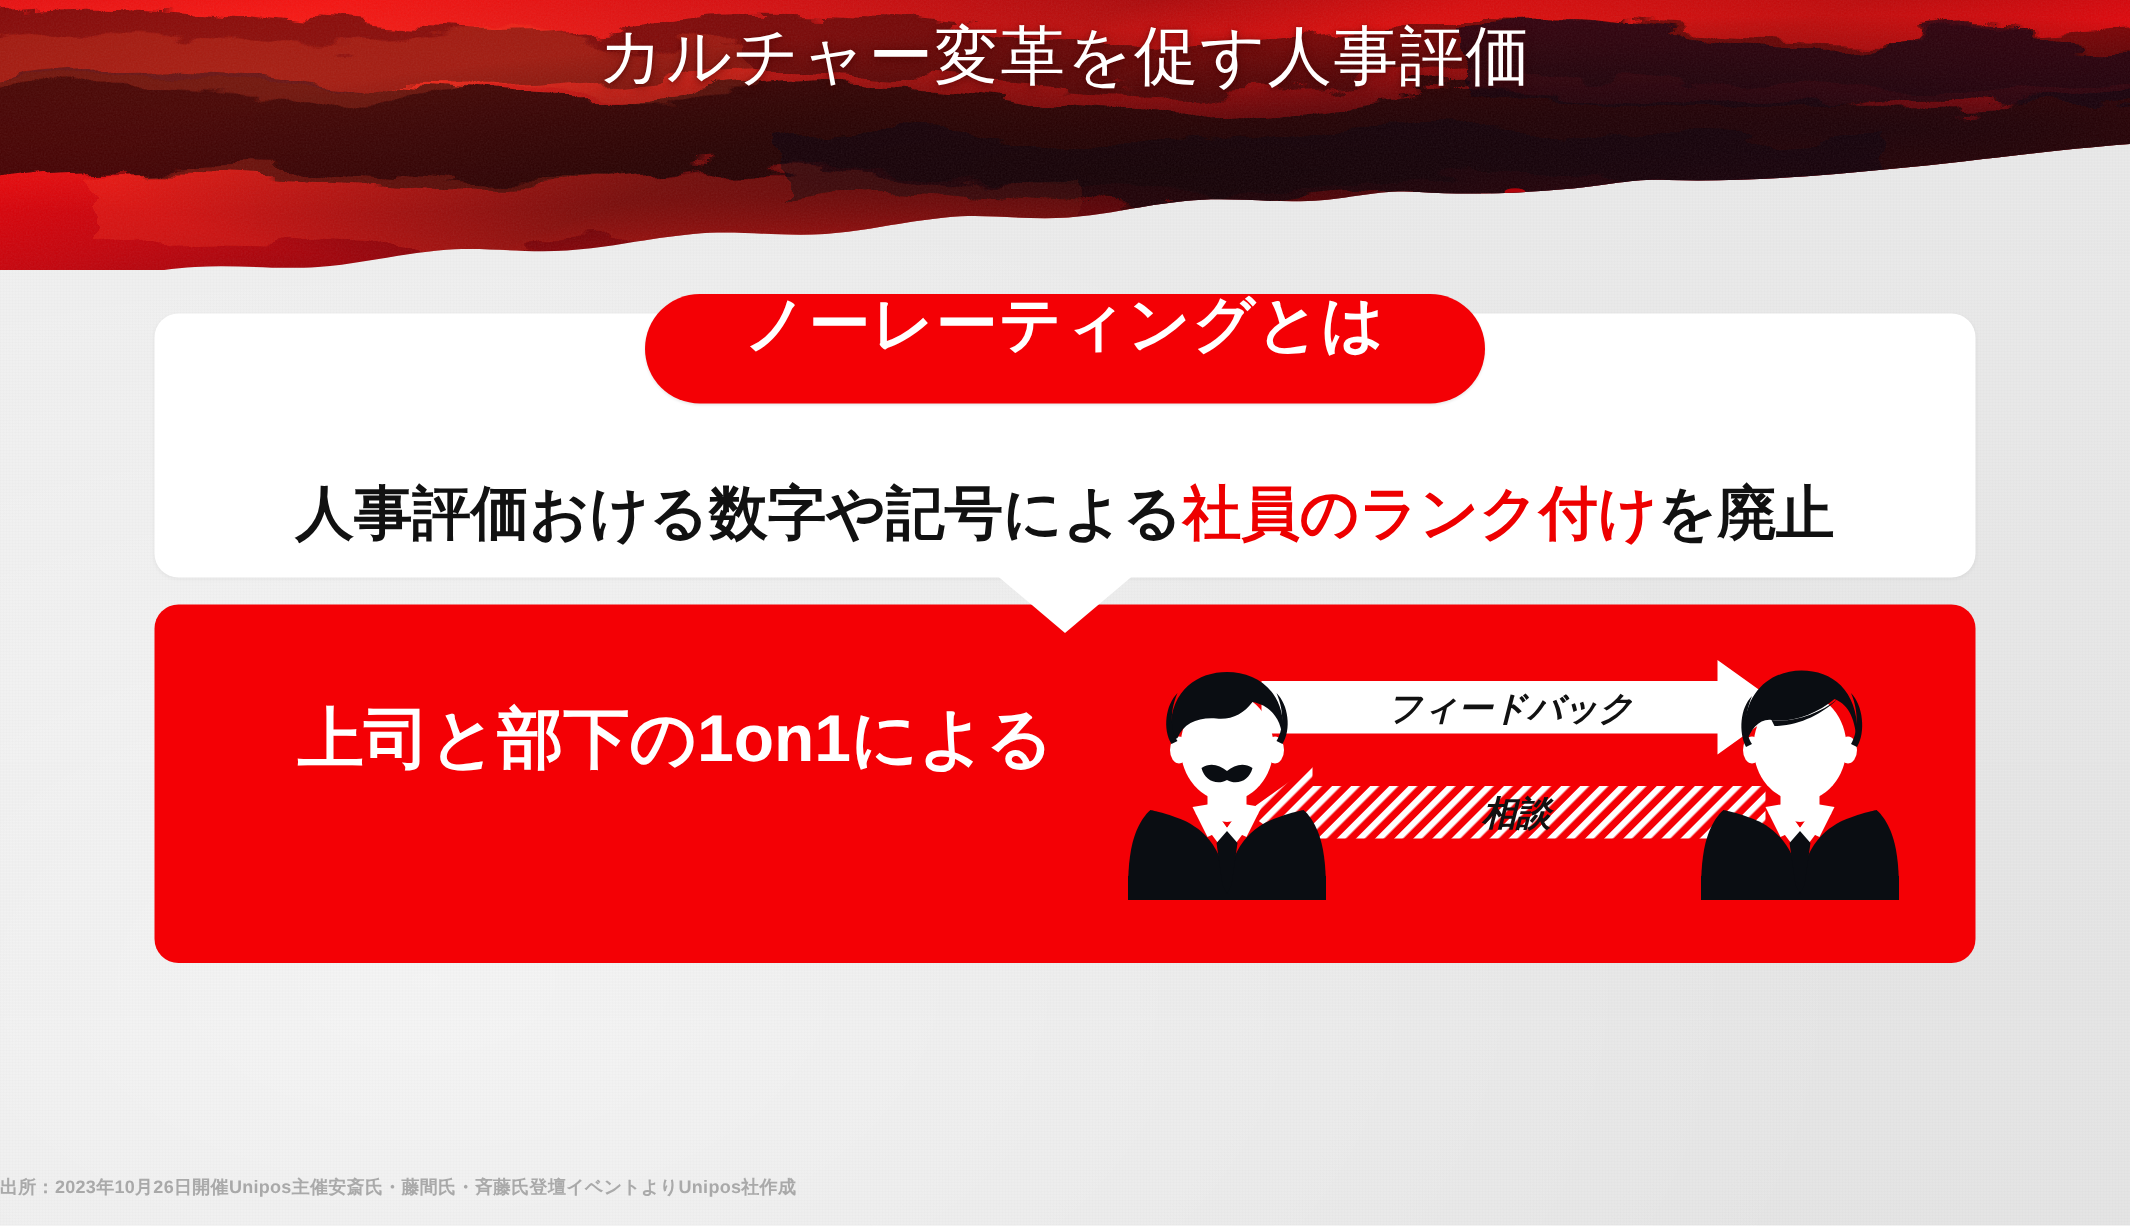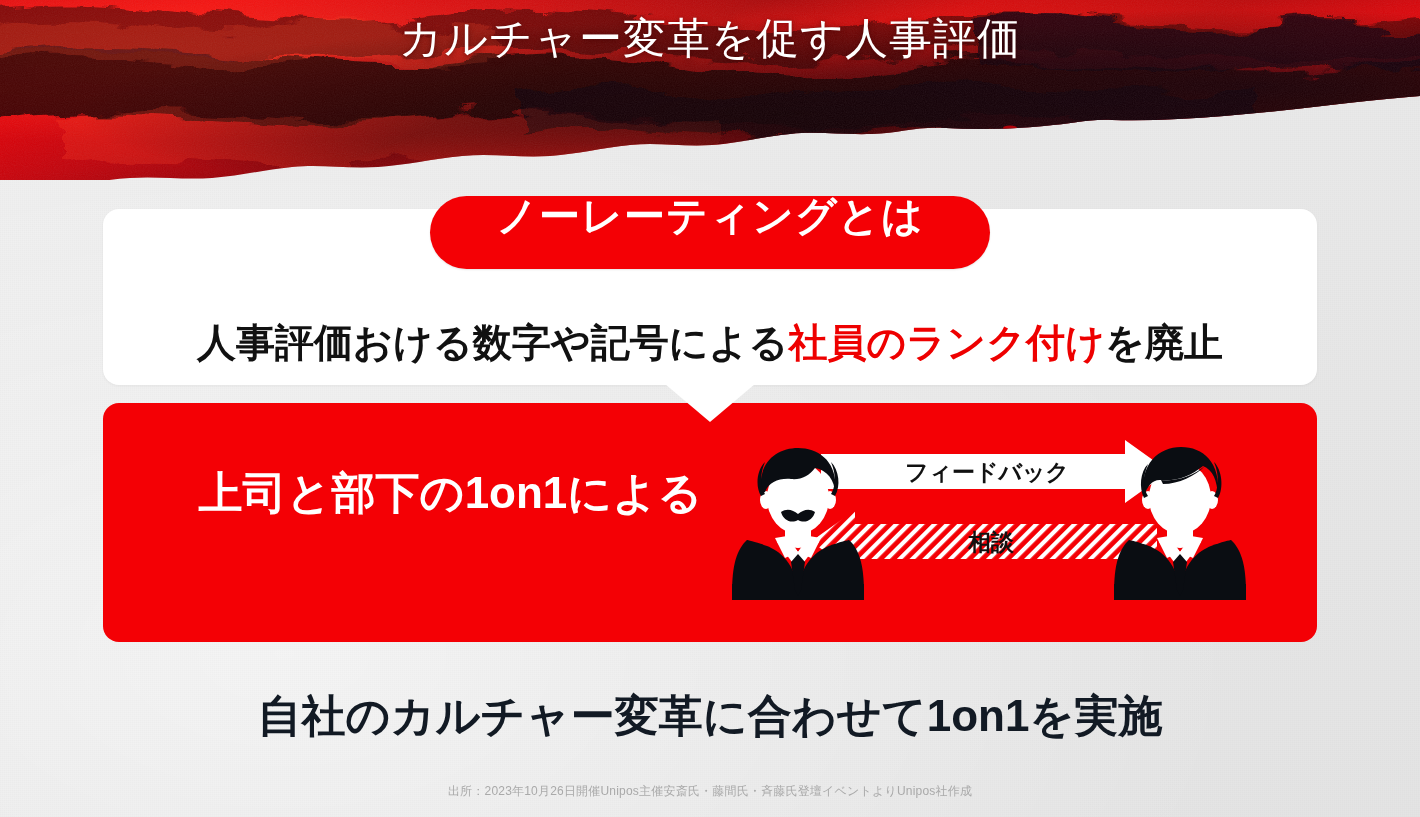--- a/index.html
+++ b/index.html
@@ -147,25 +147,26 @@
     font-weight: 700;
     font-size: 44px;
     line-height: 1.42;
     text-align: center;
     z-index: 4;
     white-space: nowrap;
   }
 
   .diagram {
     position: absolute;
-    left: 725px;
+    left: 745px;
     top: 438px;
     width: 530px;
     height: 170px;
     z-index: 4;
+    font-style: italic;
   }
   .diagram svg { display: block; }
 
   
   .bottom-headline {
     position: absolute;
     left: 0;
     top: 692px;
     width: 1420px;
     text-align: center;
@@ -174,23 +175,23 @@
     line-height: 1.1;
     color: #121a24;
     white-space: nowrap;
     z-index: 4;
   }
   .footnote {
     position: absolute;
     left: 0;
     top: 783px;
     width: 1420px;
-    text-align: center;
+    text-align: left;
     font-size: 12px;
-    font-weight: 400;
+    font-weight: 700;
     color: #a9a9a9;
     letter-spacing: .2px;
     white-space: nowrap;
     z-index: 4;
   }
 </style>
 </head>
 <body>
 
 <div id="slide">
@@ -381,17 +382,16 @@
         <path d="M27,50 C22,18 42,1 64,1 C86,1 104,16 101,50
                  C100,34 96,24 86,20 C74,30 58,36 44,34
                  C36,33 30,40 27,50 Z" fill="#0a0d12"></path>
         <path d="M44,34 C58,36 76,30 88,20 C78,30 62,38 46,38 Z" fill="#0a0d12"></path>
         <path d="M27,52 C22,42 23,26 31,18 C25,32 27,44 31,50 Z" fill="#0a0d12"></path>
         <path d="M101,52 C107,42 105,24 97,16 C103,30 101,44 97,50 Z" fill="#0a0d12"></path>
       </g>
     </svg>
   </div>
 
-  <div class="bottom-headline">自社のカルチャー変革に合わせて1on1を実施</div>
 
   <div class="footnote">出所：2023年10月26日開催Unipos主催安斎氏・藤間氏・斉藤氏登壇イベントよりUnipos社作成</div>
 
 </div>
 
 </body></html>

